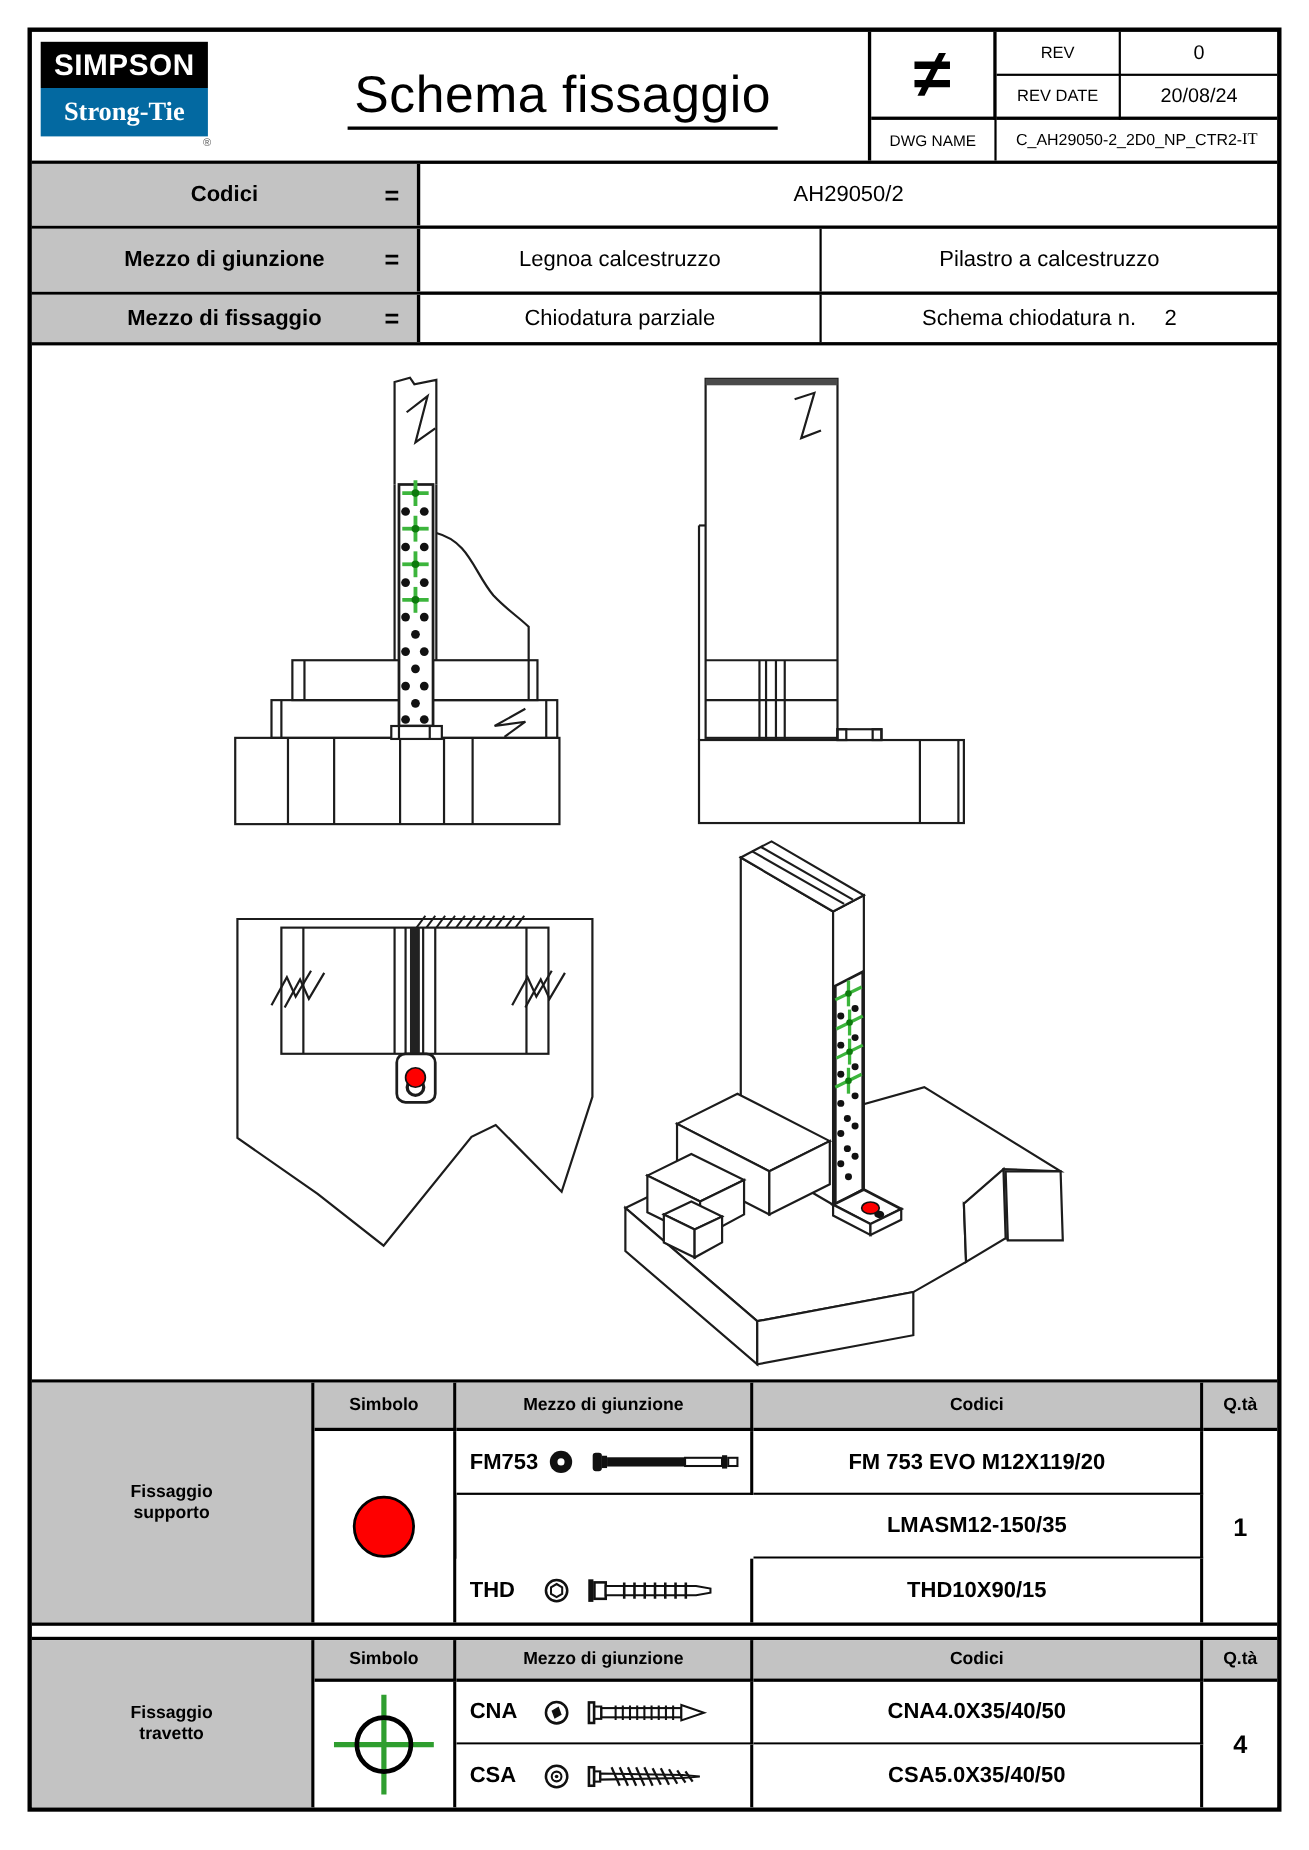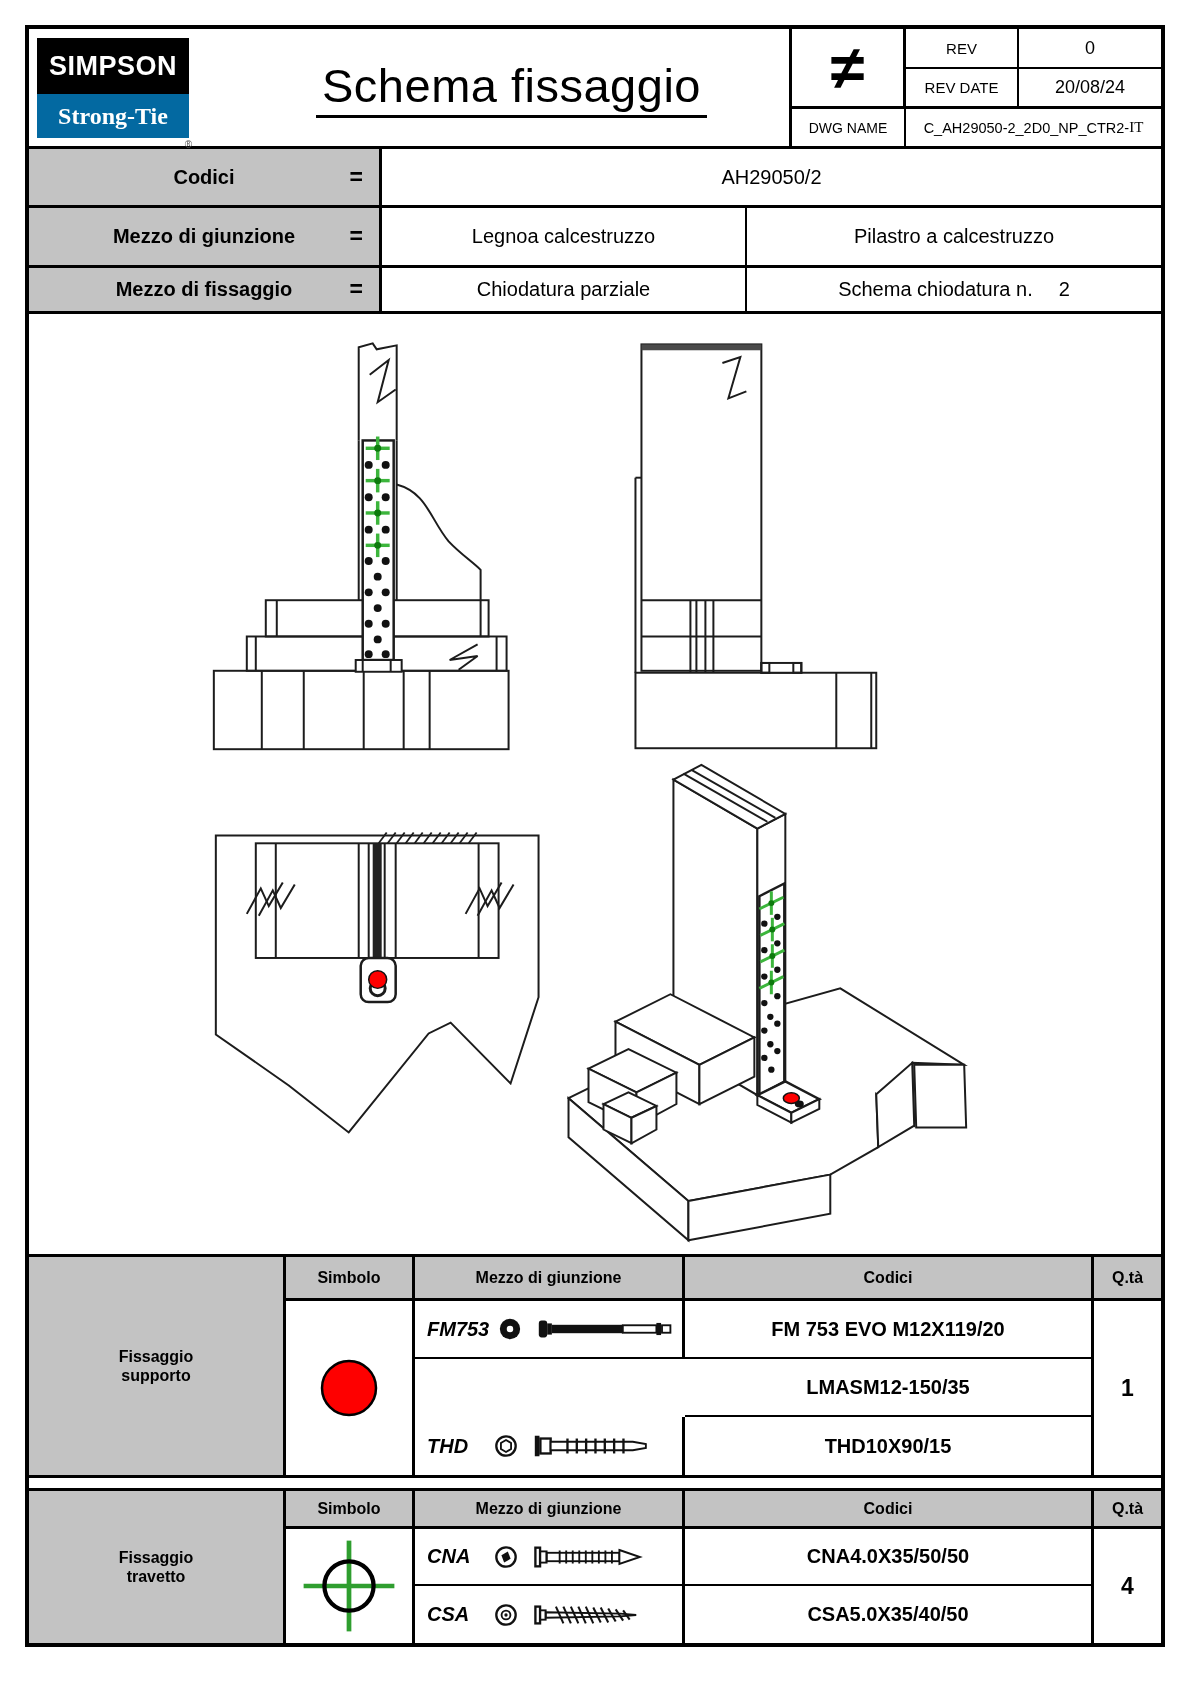--- a/index.html
+++ b/index.html
@@ -2,21 +2,21 @@
 <html><head>
 <meta charset="utf-8">
 <style>
   html,body{margin:0;padding:0;background:#fff;}
   body{width:1190px;height:1682px;position:relative;font-family:"Liberation Sans",sans-serif;color:#000;}
   .sheet{position:absolute;left:25px;top:25px;width:1132px;height:1614px;border:4px solid #000;display:flex;flex-direction:column;background:#fff;}
   
   .hdr{height:117px;flex:0 0 auto;border-bottom:3px solid #000;display:flex;}
   .logo-wrap{flex:0 0 205px;position:relative;}
   .logo{position:absolute;left:8px;top:9px;width:152px;}
-  .logo-black{background:#000;color:#fff;height:56px;display:flex;align-items:center;justify-content:center;font-weight:bold;font-size:27px;letter-spacing:.5px;}
+  .logo-black{background:#000;color:#fff;height:42px;display:flex;align-items:center;justify-content:center;font-weight:bold;font-size:27px;letter-spacing:.5px;}
   .logo-orange{background:#0369a1;color:#fff;height:44px;display:flex;align-items:center;justify-content:center;font-weight:bold;font-size:24px;font-family:"Liberation Serif",serif;}
   .logo-reg{position:absolute;right:-3px;bottom:-12px;font-size:10px;color:#555;}
   .title-wrap{flex:1;display:flex;align-items:center;justify-content:center;}
   .sheet-title{font-size:47px;letter-spacing:.5px;border-bottom:3px solid #000;padding:0 6px 2px 6px;}
   .tb{flex:0 0 369px;border-left:3px solid #000;display:grid;grid-template-columns:114px 113px 1fr;grid-template-rows:40px 40px 1fr;}
   .tb div{display:flex;align-items:center;justify-content:center;}
   .c-sym{grid-column:1;grid-row:1/3;border-right:3px solid #000;border-bottom:3px solid #000;font-size:62px;font-weight:900;line-height:1;}
   .c-revl{grid-column:2;grid-row:1;border-right:2px solid #000;border-bottom:2px solid #000;font-size:15px;}
   .c-revv{grid-column:3;grid-row:1;border-bottom:2px solid #000;font-size:18px;}
   .c-rdl{grid-column:2;grid-row:2;border-right:2px solid #000;border-bottom:3px solid #000;font-size:15px;}
@@ -40,21 +40,21 @@
   .ft1{border-top:3px solid #000;height:218px;grid-template-rows:44px 1fr 1fr 1fr;}
   .ft2{height:152px;grid-template-rows:38px 1fr 1fr;}
   .tdiv{flex:0 0 10px;border-top:3px solid #000;border-bottom:3px solid #000;}
   .gcell{background:#c3c3c3;display:flex;align-items:center;justify-content:center;font-weight:bold;font-size:16px;}
   .glabel{grid-column:1;grid-row:1/-1;border-right:3px solid #000;flex-direction:column;line-height:1.2;}
   .hrow{border-bottom:3px solid #000;} .br3{border-right:3px solid #000;}
   .bb2{border-bottom:2px solid #000;}
   .wcell{background:#fff;display:flex;align-items:center;justify-content:center;}
   .symcell{grid-column:2;grid-row:2/-1;border-right:3px solid #000;}
   .qtycell{grid-column:5;grid-row:2/-1;font-weight:bold;font-size:23px;}
-  .mcell{justify-content:flex-start;padding-left:12px;gap:9px;font-style:italic;}
+  .mcell{justify-content:flex-start;padding-left:12px;gap:9px;}
   .fname{font-weight:bold;font-size:20px;min-width:58px;}
   .code{font-weight:bold;font-size:20px;}
   svg{display:block;}
 </style>
 </head>
 <body>
 
 <div class="sheet">
 
   <div class="hdr">
@@ -409,21 +409,21 @@
             <line x1="51" y1="8" x2="51" y2="22"></line>
           <line x1="58" y1="8" x2="58" y2="22"></line>
             <line x1="65" y1="8" x2="65" y2="22"></line>
           <line x1="72" y1="8" x2="72" y2="22"></line>
             <line x1="79" y1="8" x2="79" y2="22"></line>
           <line x1="86" y1="8" x2="86" y2="22"></line>
         </g>
         <polygon points="94,7.5 116,15 94,22.5" fill="#fff" stroke="#111" stroke-width="2"></polygon>
       </svg>
     </div>
-    <div class="wcell code bb2 br3" style="grid-column:4;grid-row:2;">CNA4.0X35/50/50</div>
+    <div class="wcell code bb2 br3" style="grid-column:4;grid-row:2;">CNA4.0X35/40/50</div>
 
     <div class="wcell mcell br3" style="grid-column:3;grid-row:3;">
       <span class="fname">CSA</span>
       <svg width="24" height="24" viewBox="0 0 26 26">
         <circle cx="13" cy="13" r="10.5" fill="none" stroke="#111" stroke-width="2.5"></circle>
         <circle cx="13" cy="13" r="4.8" fill="none" stroke="#111" stroke-width="2"></circle>
         <circle cx="13" cy="13" r="1.8" fill="#111"></circle>
       </svg>
       <svg width="140" height="28" viewBox="0 0 140 30">
         <rect x="4" y="6" width="5" height="18" fill="none" stroke="#111" stroke-width="2.5"></rect>

